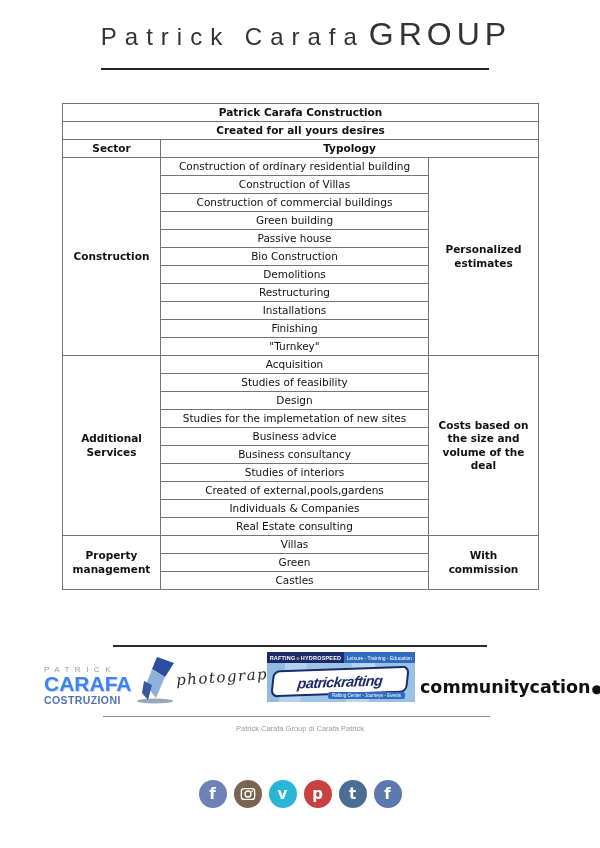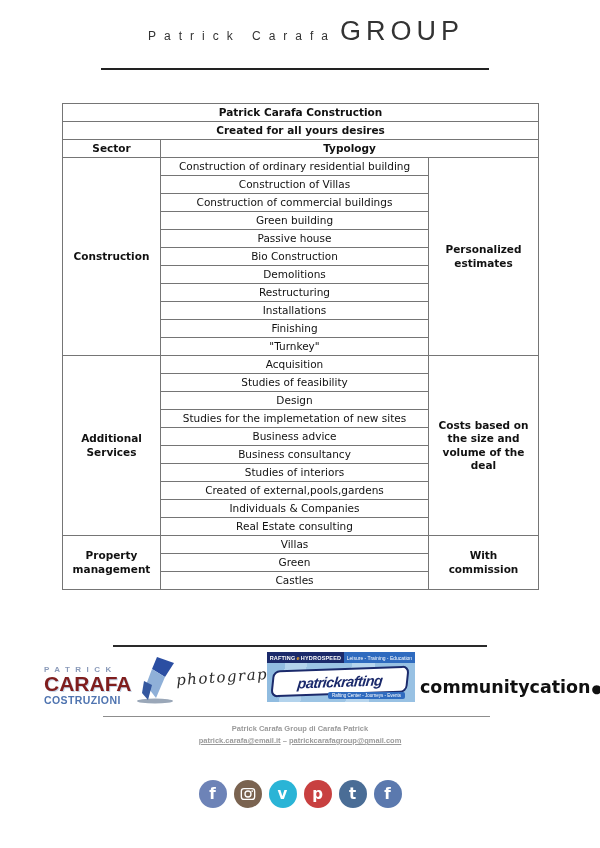--- a/index.html
+++ b/index.html
@@ -1,42 +1,42 @@
 <!DOCTYPE html>
 <html><head>
 <meta charset="utf-8">
 <style>
   html,body{margin:0;padding:0;background:#e9e9e9;}
   .page{position:relative;width:600px;height:848px;background:#ffffff;overflow:hidden;
         font-family:"DejaVu Sans",sans-serif;margin:0 auto;}
 
   
   .brand{position:absolute;top:16px;left:0;width:100%;text-align:center;white-space:nowrap;color:#333;}
-  .brand-first{font-family:"Liberation Sans",sans-serif;font-size:12px;letter-spacing:8px;margin-left:12px;}
-  .brand-suffix{font-family:"Liberation Sans",sans-serif;font-size:27px;letter-spacing:5px;margin-left:4px;}
+  .brand-first{font-family:"Liberation Sans",sans-serif;font-size:24px;letter-spacing:8px;margin-left:12px;}
+  .brand-suffix{font-family:"Liberation Sans",sans-serif;font-size:32px;letter-spacing:5px;margin-left:4px;}
   .rule{position:absolute;background:#222;}
   .rule-top{top:68px;left:101px;width:388px;height:2px;}
   .rule-logos{top:645px;left:113px;width:374px;height:2px;background:#2a2a2a;}
   .rule-footer{top:716px;left:103px;width:387px;height:1px;background:#8d8d8d;}
 
   
   .svc{position:absolute;top:103px;left:62px;width:476px;border-collapse:collapse;table-layout:fixed;padding-left:28px;}
   .svc td{border:1px solid #757575;text-align:center;vertical-align:middle;
           font-size:10.5px;color:#111;padding:0 4px;height:17px;line-height:1.25;overflow:hidden;}
   .t-title{height:43px;font-weight:bold;font-size:11.5px;}
   .t-sub{font-weight:bold;font-size:11px;margin-top:24px;}
   .t-colh{font-weight:bold;font-size:11px;}
   .sector-cell{font-weight:bold;font-size:11px;}
   .note-cell{font-weight:bold;font-size:10.5px;padding:0 6px;}
 
   
   .logo-carafa{position:absolute;left:44px;top:656px;height:50px;display:flex;align-items:flex-end;}
   .carafa-text{text-align:left;font-family:"Liberation Sans",sans-serif;}
-  .carafa-top{color:#8a9ab9;font-size:8px;letter-spacing:5.5px;font-weight:bold;margin-top:44px;}
-  .carafa-main{color:#7f1d1d;font-size:21px;font-weight:bold;line-height:0.95;text-shadow:1px 1px 0 #c9d7ea;}
+  .carafa-top{color:#8a9ab9;font-size:8px;letter-spacing:5.5px;font-weight:normal;margin-top:44px;}
+  .carafa-main{color:#3b82f6;font-size:21px;font-weight:bold;line-height:0.95;text-shadow:1px 1px 0 #c9d7ea;}
   .carafa-sub{color:#4f74b0;font-size:10.5px;font-weight:bold;letter-spacing:0.4px;}
   .carafa-mark{margin-left:3px;margin-bottom:2px;}
 
   
   .logo-photo{position:absolute;left:176px;top:668px;width:95px;text-align:center;
               font-family:"DejaVu Serif",serif;font-style:italic;font-size:15px;color:#2b2b2b;
               transform:rotate(-4deg);letter-spacing:1.5px;}
 
   
   .logo-rafting{position:absolute;left:267px;top:652px;width:148px;height:50px;
@@ -55,21 +55,21 @@
   .raft-sub{position:absolute;right:10px;bottom:3px;background:#2f6bbf;color:#fff;font-size:4.5px;
             padding:1px 4px;border-radius:2px;}
 
   
   .logo-comm{position:absolute;left:420px;top:677px;font-family:"DejaVu Sans",sans-serif;
              font-weight:bold;font-size:17.5px;color:#101010;white-space:nowrap;}
   .comm-dot{font-size:12px;margin-left:1px;}
 
   
   .footer{position:absolute;top:723px;left:0;width:100%;text-align:center;font-size:7.5px;
-          color:#9a9a9a;line-height:12px;font-family:"Liberation Sans",sans-serif;font-weight:bold;}
+          color:#9a9a9a;line-height:12px;font-family:"Liberation Sans",sans-serif;}
   .f-link{color:#9a9a9a;text-decoration:underline;cursor:pointer;}
 
   
   .social{position:absolute;top:780px;left:0;width:100%;display:flex;justify-content:center;gap:7px;}
   .s-circle{width:28px;height:28px;border-radius:50%;display:flex;align-items:center;justify-content:center;
             color:#fff;cursor:pointer;}
   .s-glyph{font-weight:bold;font-size:15px;line-height:1;font-family:"DejaVu Sans",sans-serif;}
 </style>
 </head>
 <body>
@@ -215,25 +215,20 @@
   </div>
 
   <div class="logo-comm">
     <span>communitycation</span><span class="comm-dot">●</span>
   </div>
 
   <div class="rule rule-footer"></div>
 
   <div class="footer">
     <div class="f-line">Patrick Carafa Group di Carafa Patrick</div>
-    <div class="f-line">
-      <a class="f-link">patrick.carafa@email.it</a>
-      <span>–</span>
-      <a class="f-link">patrickcarafagroup@gmail.com</a>
-    </div>
   </div>
 
   <div class="social">
       <span class="s-circle" style="background: rgb(109, 131, 183);">
         <span class="s-glyph">f</span>
       </span>
       <span class="s-circle" style="background: rgb(122, 99, 80);">
         <svg width="16" height="16" viewBox="0 0 24 24">
           <rect x="2" y="4" width="20" height="16" rx="4" fill="none" stroke="#fff" stroke-width="2"></rect>
           <circle cx="12" cy="12" r="4.5" fill="none" stroke="#fff" stroke-width="2"></circle>

